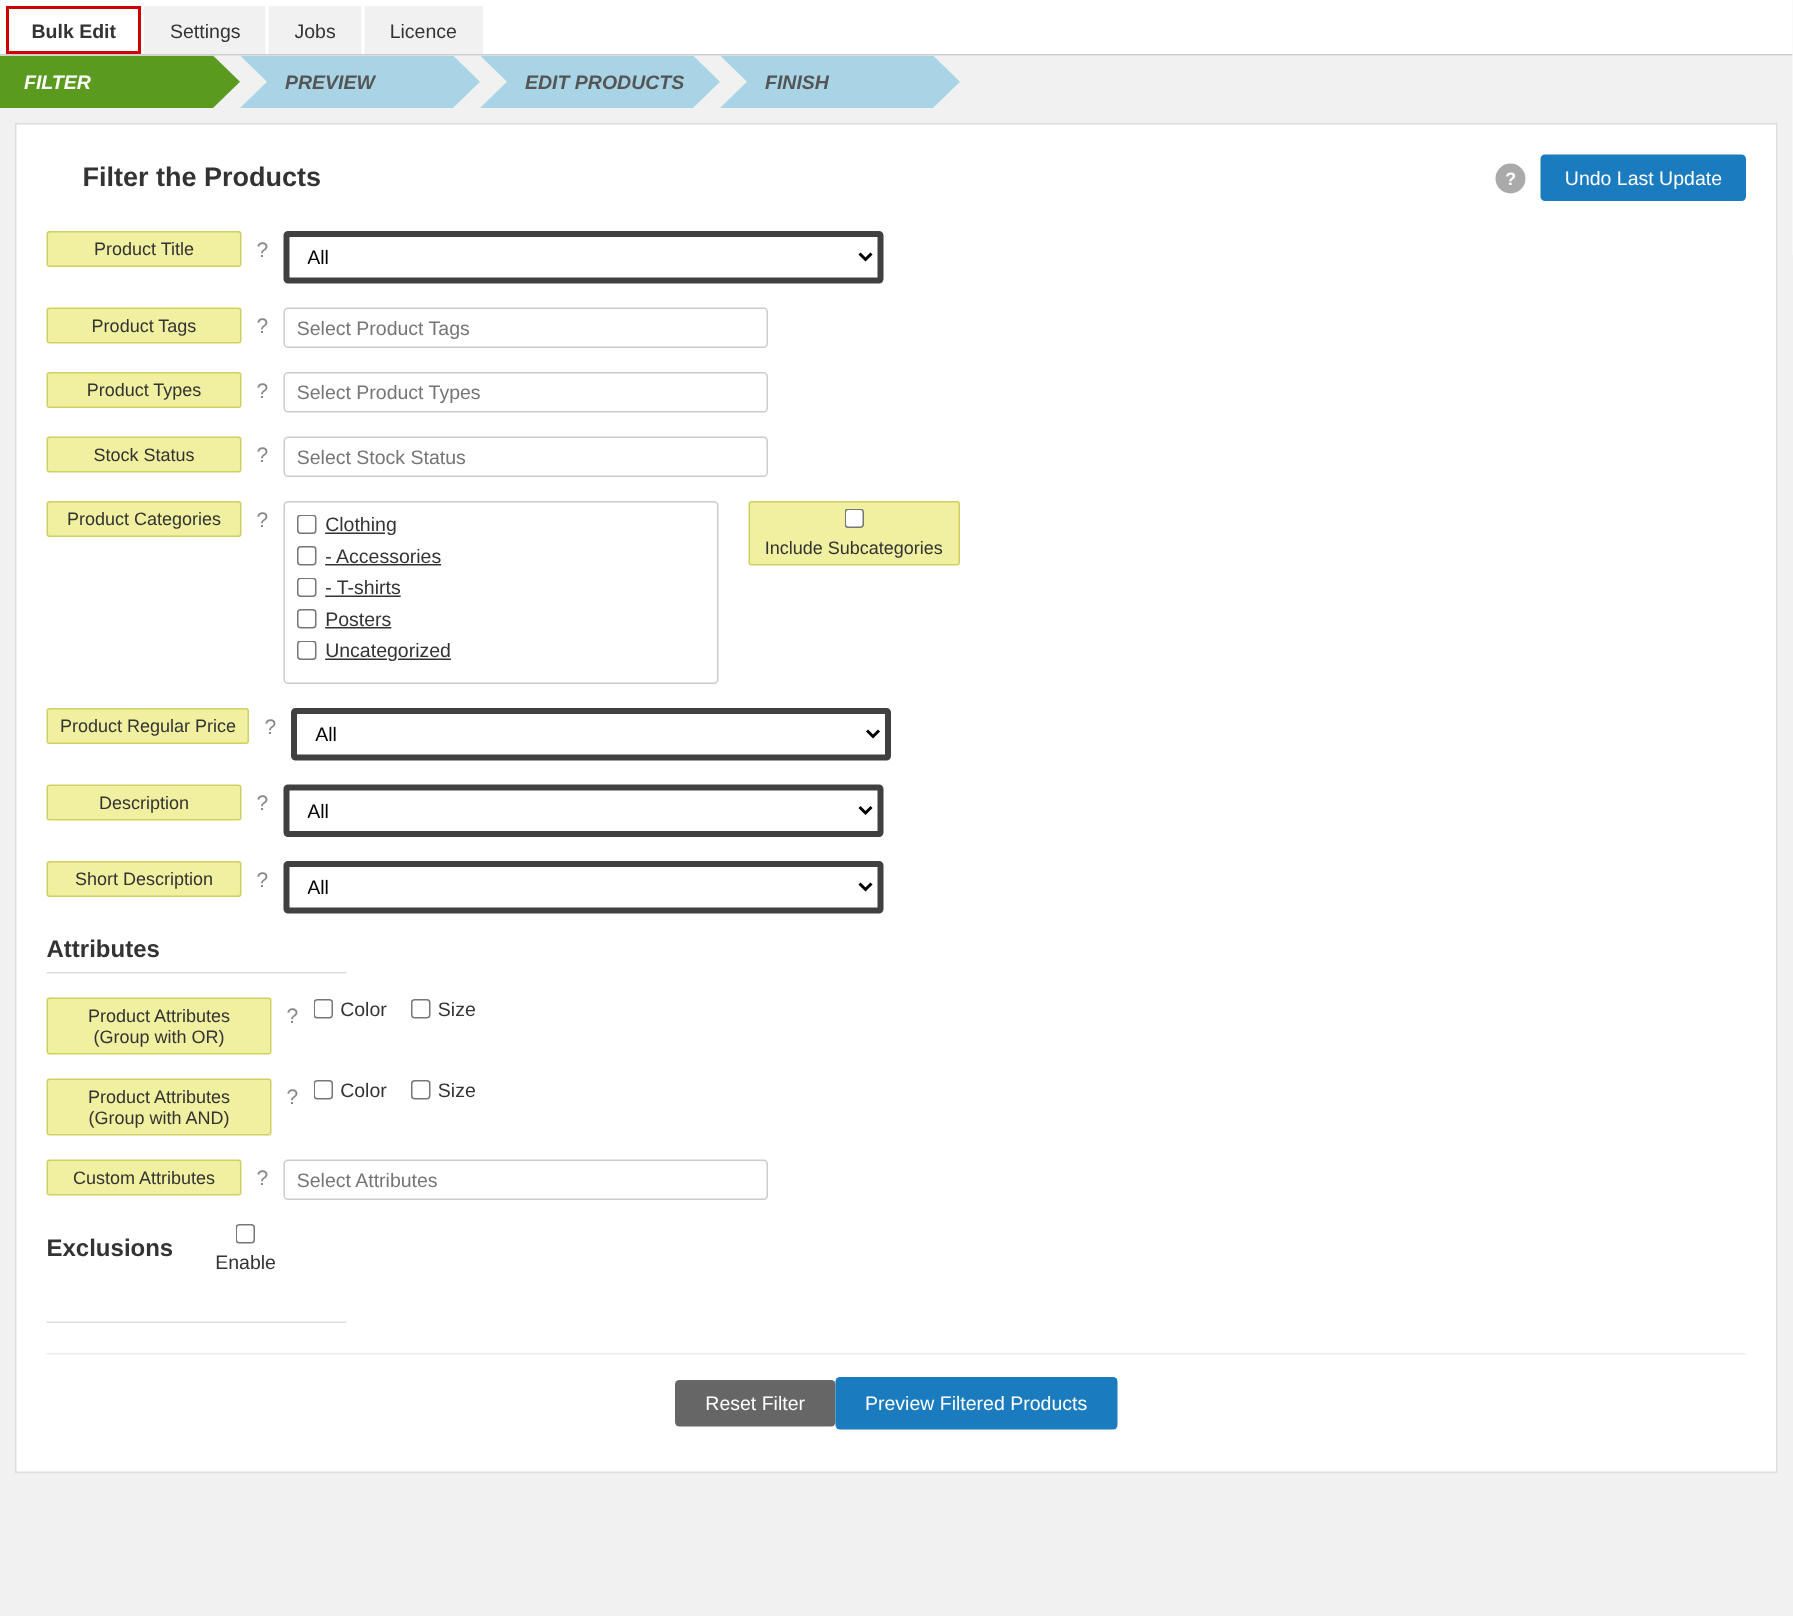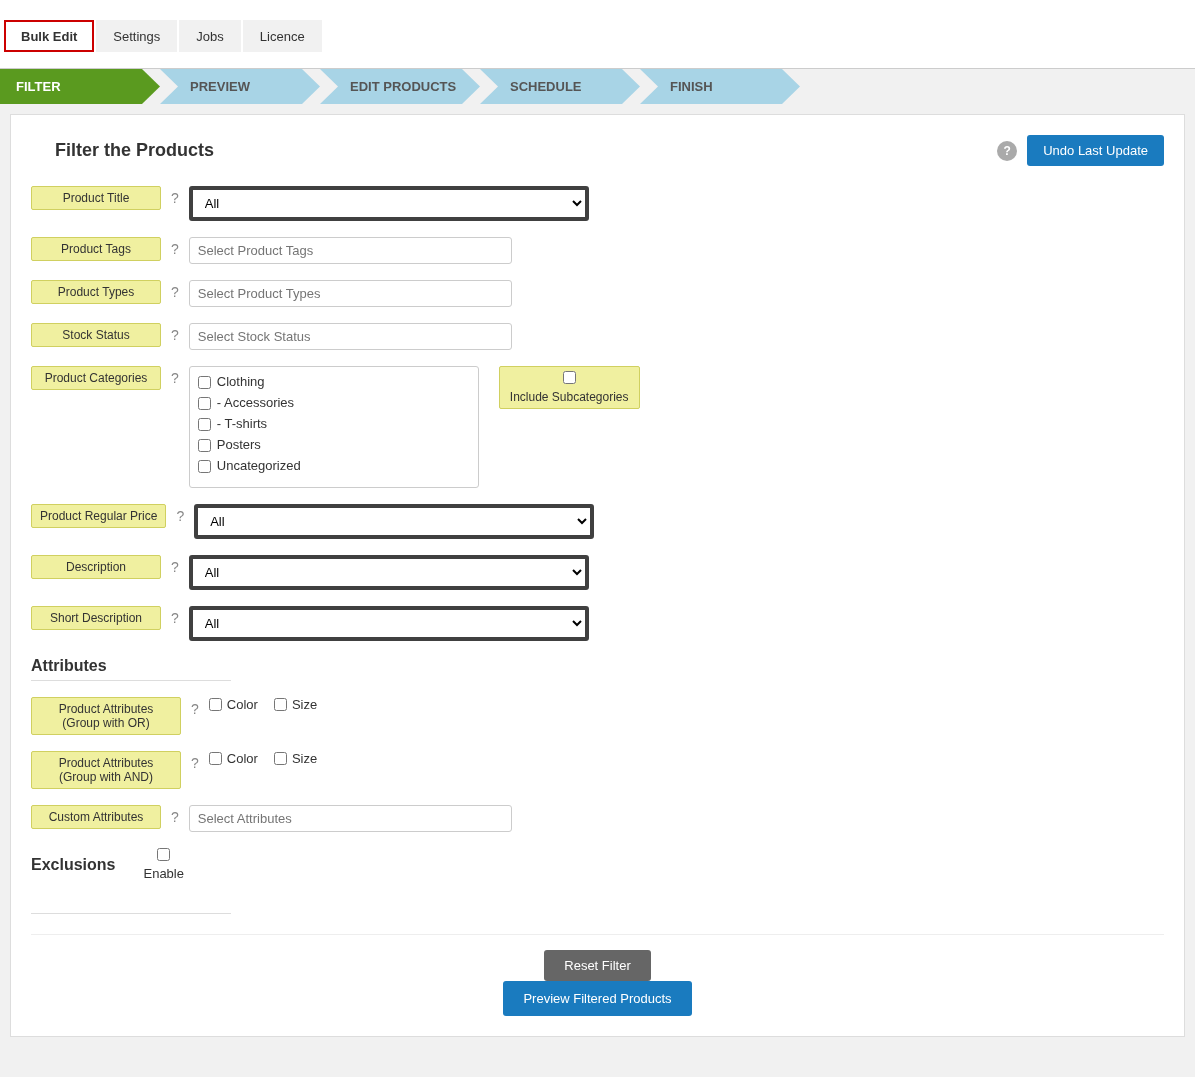--- a/index.html
+++ b/index.html
@@ -1,25 +1,25 @@
 <!DOCTYPE html>
 <html><head>
   <meta charset="utf-8">
   <style>
     * { box-sizing: border-box; margin: 0; padding: 0; }
     body { font-family: Arial, sans-serif; font-size: 13px; background: #f1f1f1; color: #333; }
 
     
-    .top-tabs { display: flex; background: #fff; border-bottom: 1px solid #ccc; padding: 16px 4px; }
+    .top-tabs { display: flex; background: #fff; border-bottom: 1px solid #ccc; padding: 0 4px; }
     .top-tab { padding: 8px 16px; cursor: pointer; border: 1px solid transparent; border-bottom: none; font-size: 13px; background: #f1f1f1; margin-right: 2px; margin-top: 4px; }
     .top-tab.active { background: #fff; border-color: #ccc; border-bottom-color: #fff; color: #333; font-weight: bold; outline: 2px solid #c00; outline-offset: -2px; }
 
     
     .pipeline { display: flex; margin: 0; }
-    .pipeline-step { display: flex; align-items: center; padding: 10px 20px 10px 30px; font-size: 13px; font-weight: bold; color: #fff; position: relative; clip-path: polygon(0 0, calc(100% - 18px) 0, 100% 50%, calc(100% - 18px) 100%, 0 100%, 18px 50%); min-width: 160px; }
+    .pipeline-step { display: flex; align-items: center; padding: 10px 20px 10px 30px; font-size: 13px; font-weight: bold; color: #fff; position: relative; clip-path: polygon(0 0, calc(100% - 18px) 0, 100% 50%, calc(100% - 18px) 100%, 0 100%, 18px 50%); min-width: 160px; font-style: italic; }
     .pipeline-step:first-child { clip-path: polygon(0 0, calc(100% - 18px) 0, 100% 50%, calc(100% - 18px) 100%, 0 100%); padding-left: 16px; }
     .pipeline-step.active { background: #5a9a1f; }
     .pipeline-step.inactive { background: #a8d4e6; color: #555; }
 
     
     .main { background: #fff; margin: 10px; padding: 20px; border: 1px solid #ddd; min-height: 900px; position: relative; }
 
     
     .filter-header { display: flex; align-items: center; justify-content: space-between; margin-bottom: 20px; margin-left: 24px; }
     .filter-title { font-size: 18px; font-weight: bold; }
@@ -31,41 +31,41 @@
     .form-row { display: flex; align-items: flex-start; margin-bottom: 16px; }
     .field-label { background: #f0f0a0; border: 1px solid #d0d060; padding: 4px 8px; font-size: 12px; min-width: 130px; max-width: 150px; text-align: center; border-radius: 2px; }
     .field-help { margin: 0 10px; color: #888; cursor: pointer; font-size: 14px; margin-top: 4px; }
     .field-input { flex: 1; max-width: 400px; }
     .field-input select, .field-input input[type="text"] { width: 100%; padding: 5px 8px; border: 4px solid #404040; border-radius: 3px; font-size: 13px; background: #fff; }
     .placeholder-input { width: 323px; padding: 5px 8px; border: 1px solid #ccc; border-radius: 3px; font-size: 13px; color: #999; background: #fff; }
 
     
     .cat-container { width: 290px; border: 1px solid #ccc; border-radius: 3px; background: #fff; overflow: hidden; }
     .cat-scroll { height: 120px; overflow-y: scroll; padding: 4px 8px; }
-    .cat-item { display: flex; align-items: flex-end; gap: 6px; padding: 3px 0; font-size: 13px; }
+    .cat-item { display: flex; align-items: center; gap: 6px; padding: 3px 0; font-size: 13px; text-decoration: underline; }
     .cat-item input[type="checkbox"] { margin: 0; }
 
     
     .include-sub { display: flex; align-items: center; gap: 6px; margin-left: 20px; background: #f0f0a0; border: 1px solid #d0d060; padding: 4px 10px; border-radius: 2px; font-size: 12px; flex-direction: column; }
 
     
     .section-title { font-size: 16px; font-weight: bold; margin-top: 10px; margin-bottom: 5px; }
     .section-divider { border: none; border-top: 1px solid #ddd; margin-bottom: 16px; width: 200px; }
 
     
     .attr-checkboxes { display: flex; align-items: center; gap: 16px; }
     .attr-check { display: flex; align-items: center; gap: 5px; font-size: 13px; }
 
     
     .exclusions-row { display: flex; align-items: center; gap: 28px; margin-top: 10px; margin-bottom: 32px; }
     .exclusions-label { font-size: 16px; font-weight: bold; }
     .enable-check { display: flex; align-items: center; gap: 5px; font-size: 13px; flex-direction: column; }
 
     
-    .bottom-bar { display: flex; justify-content: center; align-items: center; margin-top: 20px; border-top: 1px solid #eee; padding-top: 15px; flex-direction: column; }
+    .bottom-bar { display: flex; justify-content: center; align-items: center; margin-top: 20px; border-top: 1px solid #eee; padding-top: 15px; }
     .reset-btn { background: #666; color: #fff; border: none; padding: 8px 20px; border-radius: 3px; cursor: pointer; font-size: 13px; }
     .preview-btn { background: #1a7bbf; color: #fff; border: none; padding: 10px 20px; border-radius: 3px; cursor: pointer; font-size: 13px; }
 
     
     .cat-scroll::-webkit-scrollbar { width: 10px; }
     .cat-scroll::-webkit-scrollbar-track { background: #f1f1f1; }
     .cat-scroll::-webkit-scrollbar-thumb { background: #bbb; border-radius: 5px; }
   </style>
 </head>
 <body>
@@ -74,21 +74,20 @@
   <div class="top-tab active">Bulk Edit</div>
   <div class="top-tab">Settings</div>
   <div class="top-tab">Jobs</div>
   <div class="top-tab">Licence</div>
 </div>
 
 <div class="pipeline">
   <div class="pipeline-step active">FILTER</div>
   <div class="pipeline-step inactive">PREVIEW</div>
   <div class="pipeline-step inactive">EDIT PRODUCTS</div>
-  <div class="pipeline-step inactive">SCHEDULE</div>
   <div class="pipeline-step inactive">FINISH</div>
 </div>
 
 <div class="main">
 
   <div class="filter-header">
     <div class="filter-title">Filter the Products</div>
     <div class="header-right">
       <div class="help-circle">?</div>
       <button class="undo-btn">Undo Last Update</button>

